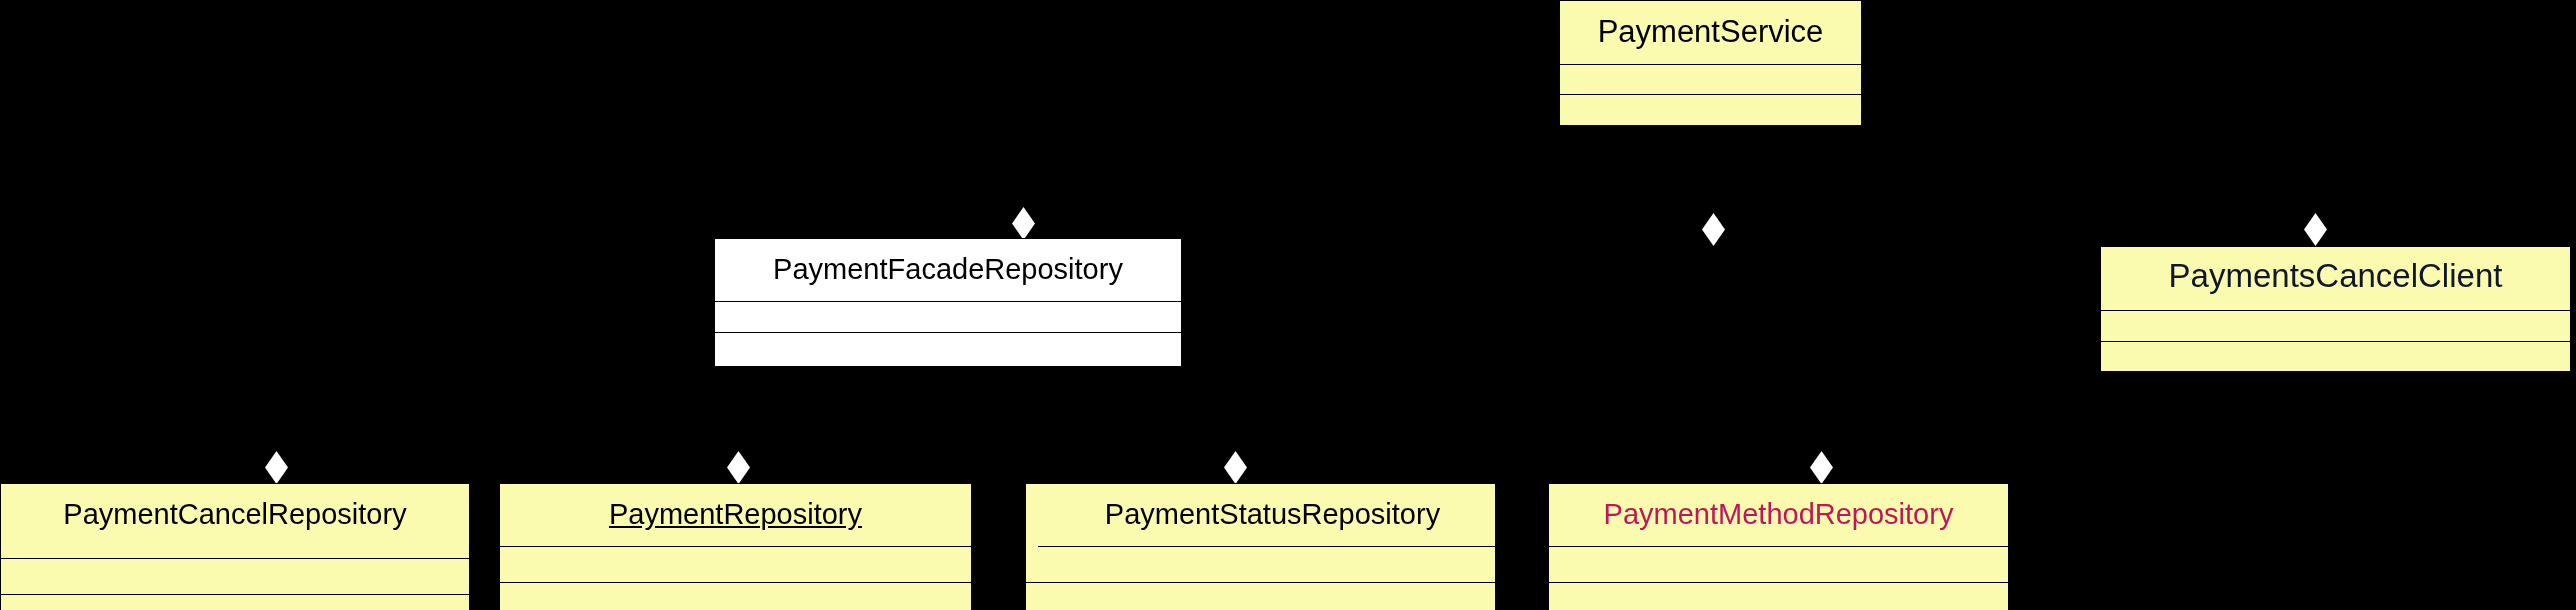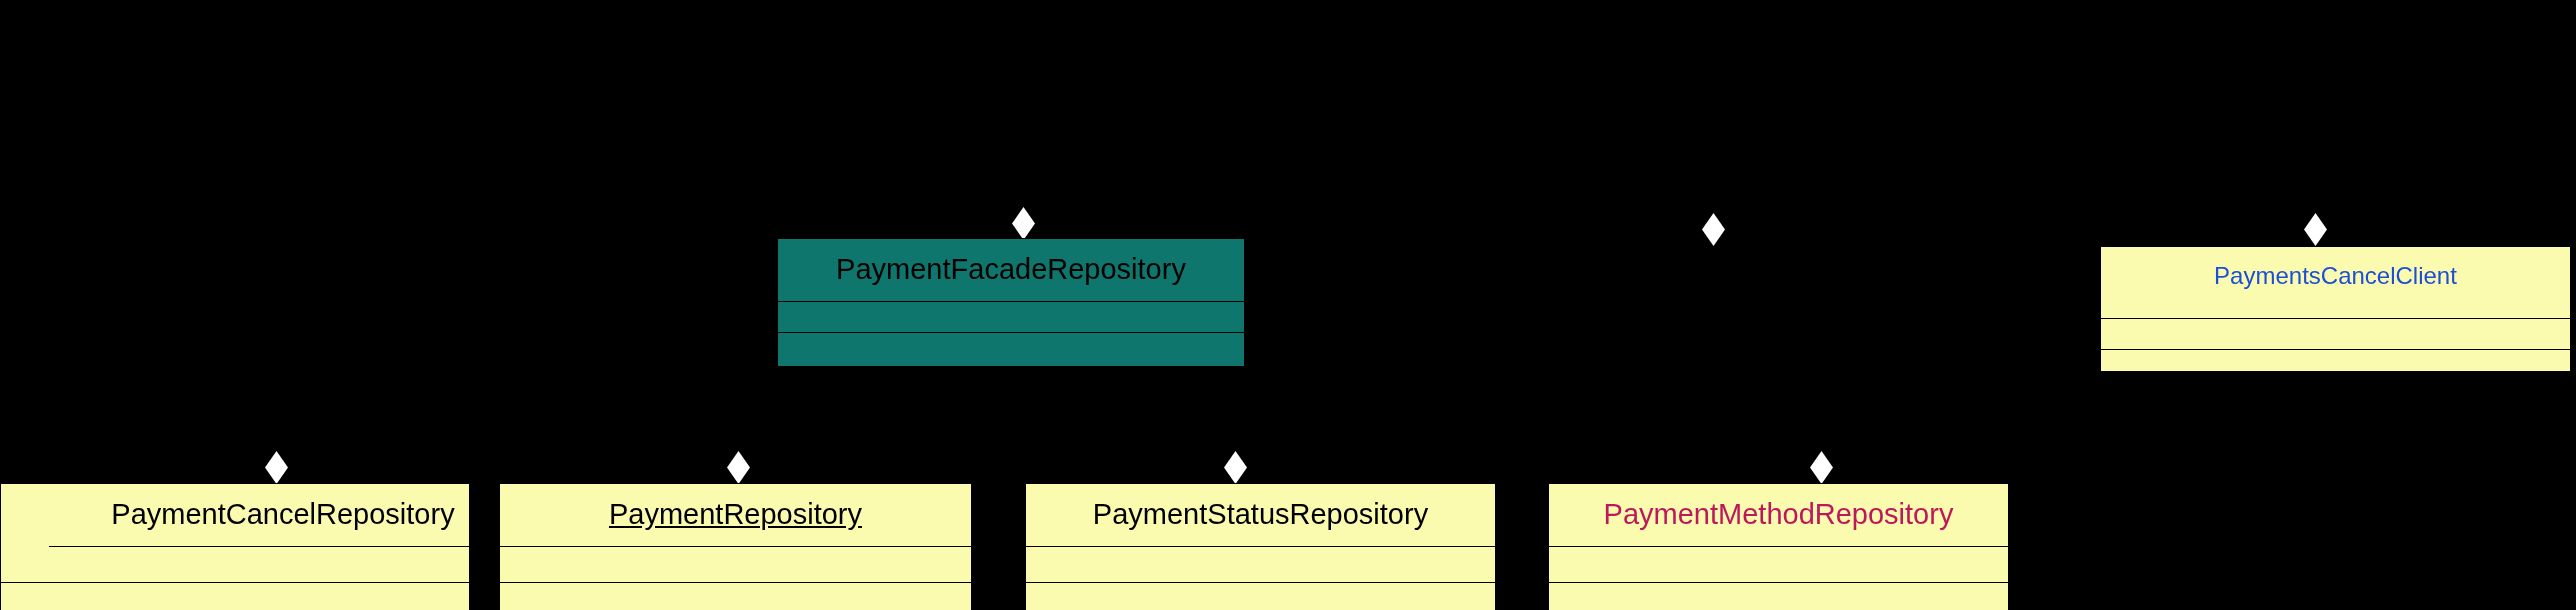--- a/index.html
+++ b/index.html
@@ -44,72 +44,77 @@
   }
   .aggregation-diamond svg {
     display: block;
     overflow: visible;
   }
 </style>
 </head>
 <body>
 
 <div id="diagram-canvas" style="background: rgb(0, 0, 0);">
+    <div class="uml-class" style="left: 1559px; top: 0px; width: 303px; height: 126px; background: rgb(251, 251, 175); border-color: rgb(0, 0, 0);">
+      <div class="uml-title" style="height: 64px; line-height: 61px; font-size: 31px; color: rgb(0, 0, 0);">PaymentService</div>
+      <div class="uml-compartment with-rule" style="height: 30px;"></div>
+      <div class="uml-compartment" style="height: 30px;"></div>
+    </div>
     <div class="aggregation-diamond" style="left: 1012px; top: 207px;">
       <svg width="23" height="33" viewBox="0 0 28 40">
         <polygon points="14,0 28,20 14,40 0,20" fill="#FFFFFF"></polygon>
       </svg>
     </div>
-    <div class="uml-class" style="left: 777px; top: 238px; width: 468px; height: 129px; background: #0f766e; border-color: rgb(0, 0, 0);">
+    <div class="uml-class" style="left: 714px; top: 238px; width: 468px; height: 129px; background: #ffffff; border-color: rgb(0, 0, 0);">
       <div class="uml-title" style="height: 63px; line-height: 60px; font-size: 29px; color: rgb(0, 0, 0);">PaymentFacadeRepository</div>
       <div class="uml-compartment with-rule" style="height: 31px;"></div>
       <div class="uml-compartment" style="height: 31px;"></div>
     </div>
     <div class="aggregation-diamond" style="left: 1702px; top: 213px;">
       <svg width="23" height="33" viewBox="0 0 28 40">
         <polygon points="14,0 28,20 14,40 0,20" fill="#FFFFFF"></polygon>
       </svg>
     </div>
     <div class="aggregation-diamond" style="left: 2304px; top: 213px;">
       <svg width="23" height="33" viewBox="0 0 28 40">
         <polygon points="14,0 28,20 14,40 0,20" fill="#FFFFFF"></polygon>
       </svg>
     </div>
     <div class="uml-class" style="left: 2100px; top: 246px; width: 471px; height: 126px; background: rgb(251, 251, 175); border-color: rgb(0, 0, 0);">
-      <div class="uml-title" style="height: 72px; line-height: 57px; font-size: 24px; color: #1d4ed8;">PaymentsCancelClient</div>
+      <div class="uml-title" style="height: 64px; line-height: 57px; font-size: 33px; color: #0f172a;">PaymentsCancelClient</div>
       <div class="uml-compartment with-rule" style="height: 31px;"></div>
       <div class="uml-compartment" style="height: 31px;"></div>
     </div>
     <div class="aggregation-diamond" style="left: 265px; top: 451px;">
       <svg width="23" height="33" viewBox="0 0 28 40">
         <polygon points="14,0 28,20 14,40 0,20" fill="#FFFFFF"></polygon>
       </svg>
     </div>
     <div class="uml-class" style="left: 0px; top: 483px; width: 470px; height: 132px; background: rgb(251, 251, 175); border-color: rgb(0, 0, 0);">
-      <div class="uml-title" style="height: 63px; line-height: 60px; font-size: 29px; color: rgb(0, 0, 0); margin-left: 48px;">PaymentCancelRepository</div>
+      <div class="uml-title" style="height: 75px; line-height: 60px; font-size: 29px; color: rgb(0, 0, 0);">PaymentCancelRepository</div>
       <div class="uml-compartment with-rule" style="height: 36px;"></div>
       <div class="uml-compartment" style="height: 34px;"></div>
     </div>
     <div class="aggregation-diamond" style="left: 727px; top: 451px;">
       <svg width="23" height="33" viewBox="0 0 28 40">
         <polygon points="14,0 28,20 14,40 0,20" fill="#FFFFFF"></polygon>
       </svg>
     </div>
     <div class="uml-class" style="left: 499px; top: 483px; width: 473px; height: 132px; background: rgb(251, 251, 175); border-color: rgb(0, 0, 0);">
       <div class="uml-title" style="height: 63px; line-height: 60px; font-size: 29px; color: rgb(0, 0, 0); text-decoration: underline;">PaymentRepository</div>
       <div class="uml-compartment with-rule" style="height: 36px;"></div>
       <div class="uml-compartment" style="height: 34px;"></div>
     </div>
     <div class="aggregation-diamond" style="left: 1224px; top: 451px;">
       <svg width="23" height="33" viewBox="0 0 28 40">
         <polygon points="14,0 28,20 14,40 0,20" fill="#FFFFFF"></polygon>
       </svg>
     </div>
     <div class="uml-class" style="left: 1025px; top: 483px; width: 471px; height: 132px; background: rgb(251, 251, 175); border-color: rgb(0, 0, 0);">
-      <div class="uml-title" style="height: 63px; line-height: 60px; font-size: 29px; color: rgb(0, 0, 0);">PaymentStatusRepository</div>
+      <div class="uml-title" style="height: 63px; line-height: 60px; font-size: 29px; color: rgb(0, 0, 0); margin-left: 12px;">PaymentStatusRepository</div>
       <div class="uml-compartment with-rule" style="height: 36px;"></div>
       <div class="uml-compartment" style="height: 34px;"></div>
     </div>
     <div class="aggregation-diamond" style="left: 1810px; top: 451px;">
       <svg width="23" height="33" viewBox="0 0 28 40">
         <polygon points="14,0 28,20 14,40 0,20" fill="#FFFFFF"></polygon>
       </svg>
     </div>
     <div class="uml-class" style="left: 1548px; top: 483px; width: 461px; height: 132px; background: rgb(251, 251, 175); border-color: rgb(0, 0, 0);">
       <div class="uml-title" style="height: 63px; line-height: 60px; font-size: 29px; color: #be185d;">PaymentMethodRepository</div>

